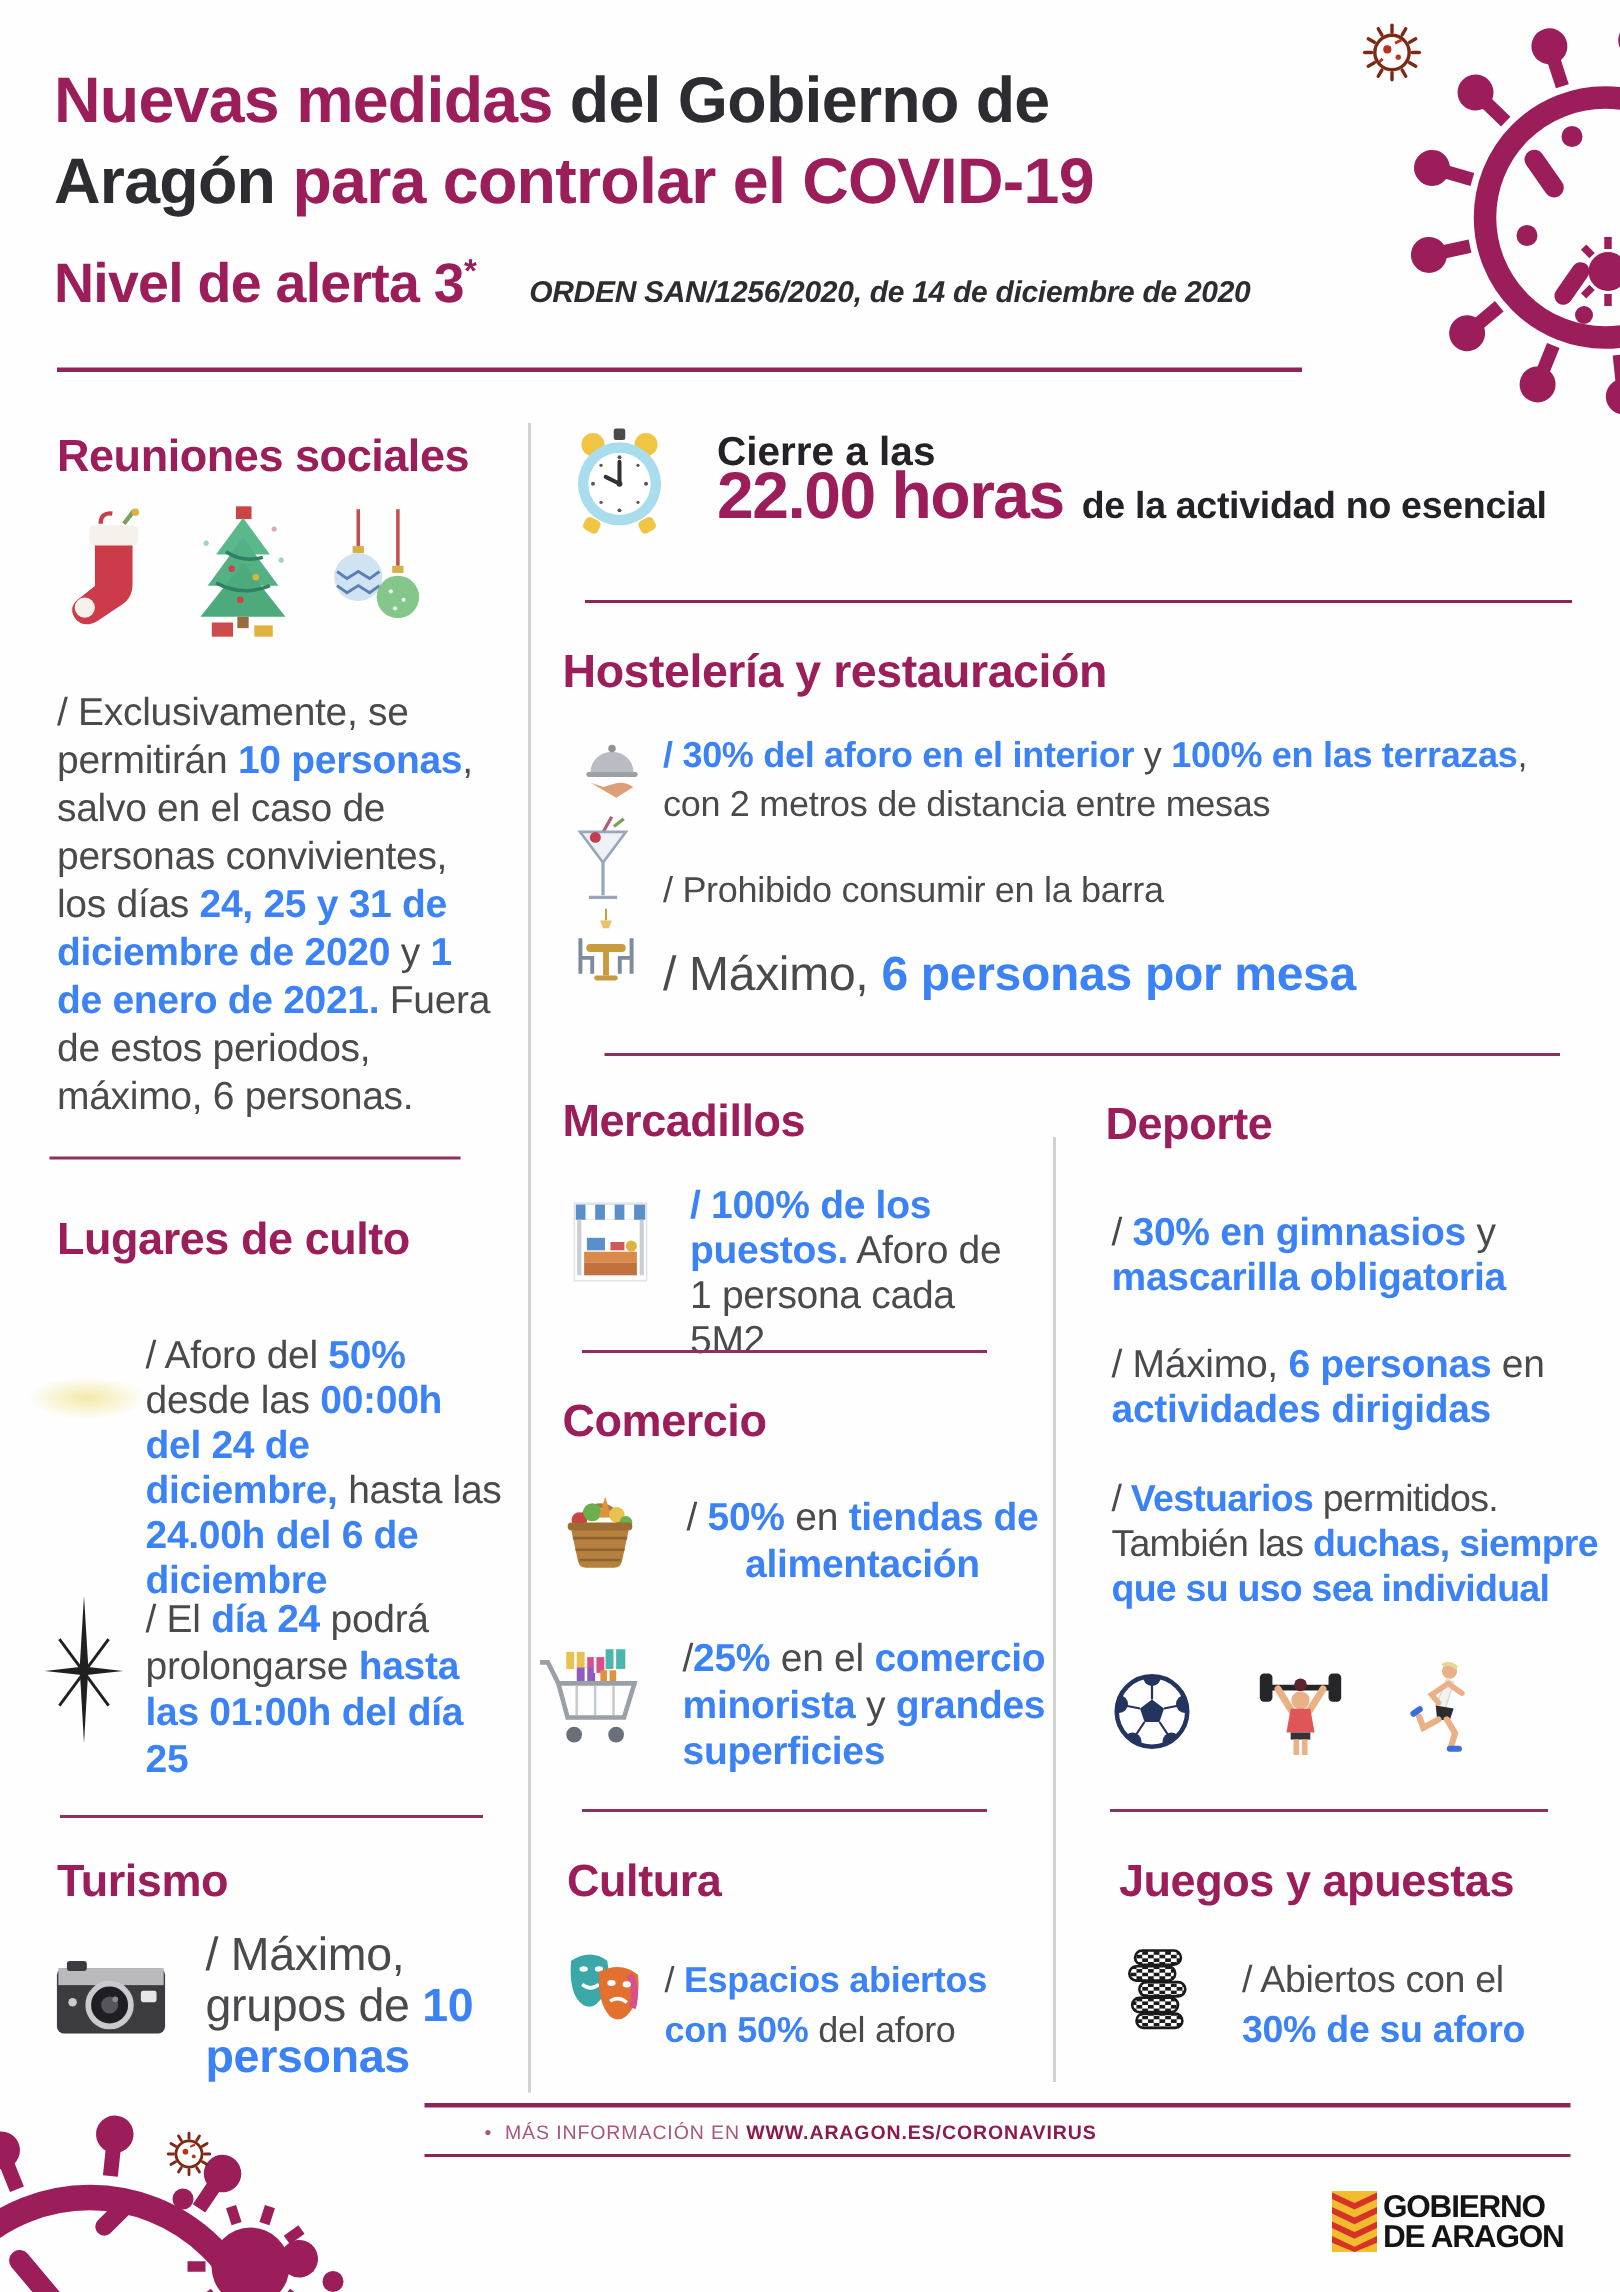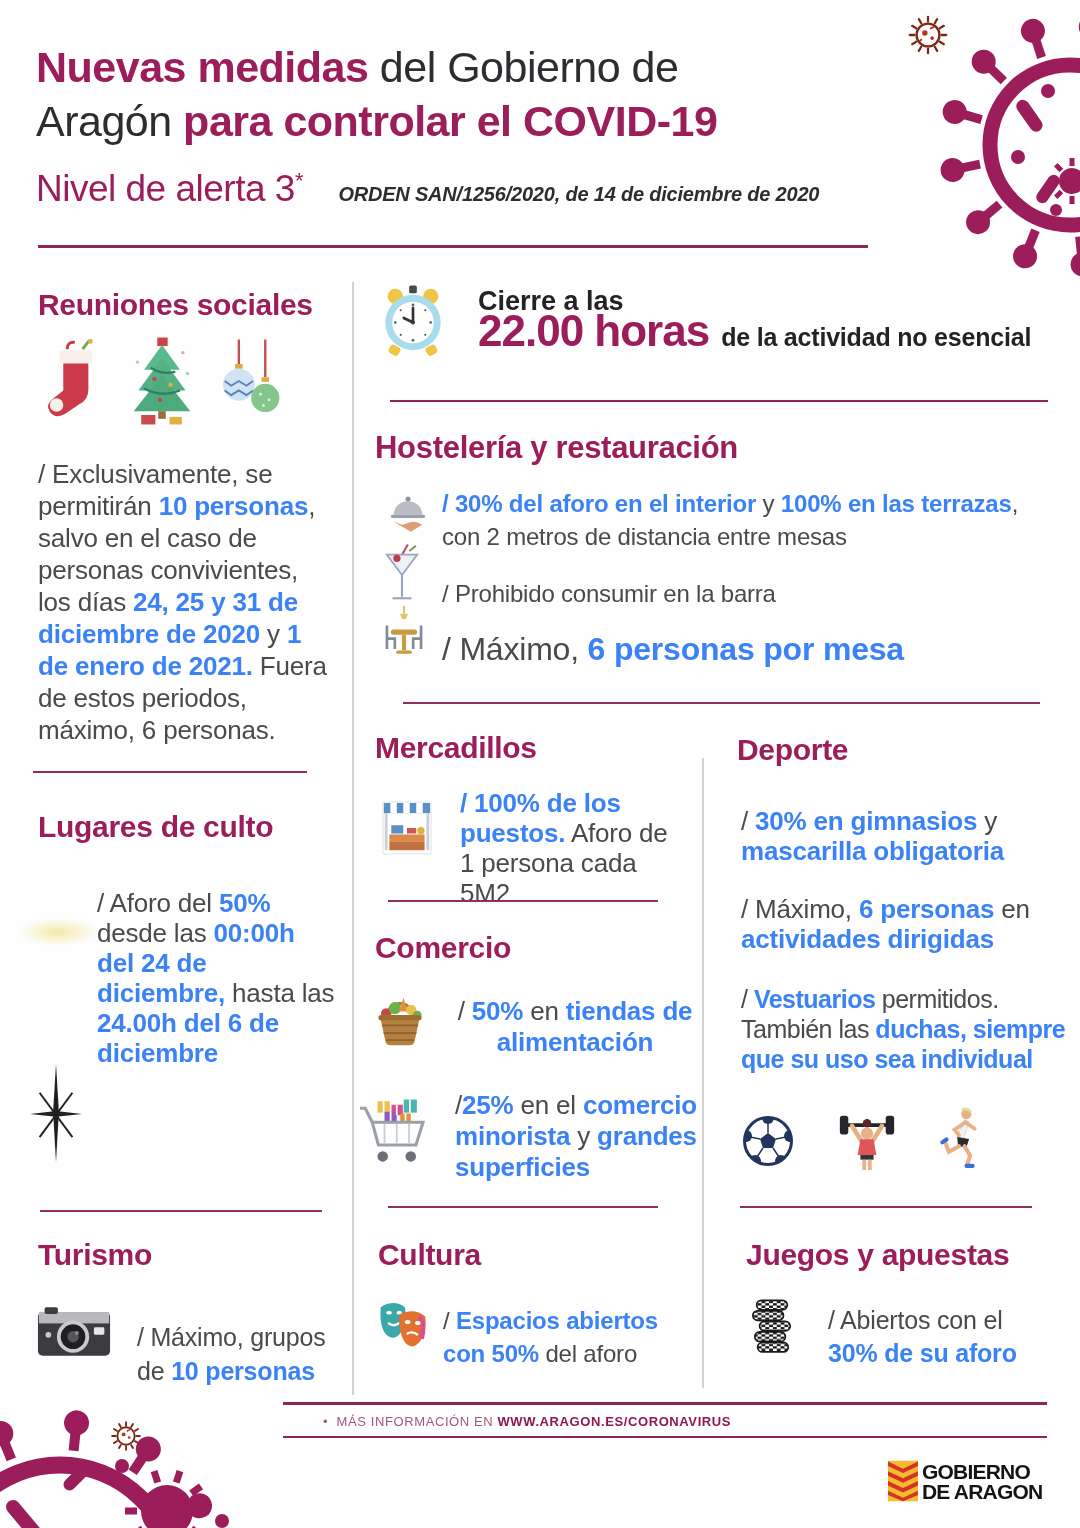--- a/index.html
+++ b/index.html
@@ -2,22 +2,22 @@
 <html><head>
 <meta charset="utf-8">
 <style>
   :root{ --accent:#9b1d5a; }
   html,body{margin:0;padding:0;background:#9a9a9a;}
   .page{position:relative;width:1080px;height:1528px;background:#fefefe;overflow:hidden;
         font-family:"Liberation Sans",sans-serif;}
   .abs{position:absolute;}
   h1,h2,p{margin:0;}
   .title{font-size:43px;line-height:54px;font-weight:700;color:var(--accent);letter-spacing:-0.5px;}
-  .title .reg{font-weight:400;color:#2d2c30;}
-  .alert{font-size:37px;font-weight:400;color:var(--accent);letter-spacing:-0.5px;text-align:right;}
+  .title .reg{font-weight:700;color:#2d2c30;}
+  .alert{font-size:37px;font-weight:700;color:var(--accent);letter-spacing:-0.5px;text-align:right;}
   .alert sup{font-size:22px;}
   .order{font-size:20px;font-style:italic;font-weight:700;color:#2d2c30;letter-spacing:-0.2px;}
   .sec{font-size:30px;font-weight:700;color:var(--accent);letter-spacing:-0.3px;text-align:right;}
   .txt{font-size:26px;line-height:32px;color:#4a494b;font-weight:400;letter-spacing:-0.2px;}
   .txt .b{font-weight:700;color:#3b82f6;}
   .rule{position:absolute;background:#8e2458;height:3px;}
   .thin{position:absolute;background:#8e2f5e;height:2px;}
   .vline{position:absolute;background:#d2d2d2;width:2px;}
   .cierre{font-size:27px;font-weight:700;color:#242226;}
   .time{font-size:44px;font-weight:700;color:var(--accent);letter-spacing:-1px;}
@@ -166,35 +166,36 @@
 
   <div class="glow" style="left:18px;top:918px;width:80px;height:28px;"></div>
   <p class="abs txt" style="left:97px;top:888px;width:240px;line-height:30px;"><span>/ Aforo del </span><span class="b">50%</span><span>  desde las </span><span class="b">00:00h del 24 de diciembre,</span><span> hasta las </span><span class="b">24.00h del 6 de diciembre</span></p>
 
   <svg class="abs" style="left:28px;top:1062px;" width="56" height="102" viewBox="0 0 58 102">
     <polygon points="29,0 32,50 29,102 26,50" fill="#202020"></polygon>
     <polygon points="2,52 29,55 56,52 29,49" fill="#202020"></polygon>
     <line x1="12" y1="30" x2="46" y2="76" stroke="#202020" stroke-width="2"></line>
     <line x1="46" y1="30" x2="12" y2="76" stroke="#202020" stroke-width="2"></line>
   </svg>
+  <p class="abs txt" style="left:97px;top:1064px;width:242px;line-height:31px;"><span>/ El </span><span class="b">día 24</span><span> podrá prolongarse </span><span class="b">hasta las 01:00h del día 25</span></p>
 
   <div class="thin" style="left:40px;top:1210px;width:282px;"></div>
 
   <h2 class="abs sec" style="left:38px;top:1238px;">Turismo</h2>
   <svg class="abs" style="left:37px;top:1304px;" width="74" height="54" viewBox="0 0 78 56">
     <rect x="1" y="8" width="76" height="46" rx="5" fill="#3b3b40"></rect>
     <rect x="2" y="8" width="74" height="12" fill="#b9b9be"></rect>
     <rect x="8" y="3" width="14" height="7" rx="2" fill="#3b3b40"></rect>
     <circle cx="38" cy="34" r="15" fill="#1f1f23" stroke="#c9c9ce" stroke-width="4"></circle>
     <circle cx="38" cy="34" r="6" fill="#55555c"></circle>
       <circle cx="42" cy="30" r="2" fill="#8a8a92"></circle>
     <rect x="60" y="24" width="11" height="8" rx="1.5" fill="#e6e6ea"></rect>
     <circle cx="12" cy="32" r="3" fill="#c9c9ce"></circle>
   </svg>
-  <p class="abs txt" style="left:137px;top:1320px;width:200px;font-size:25px;line-height:34px;"><span>/ Máximo, grupos de </span><span class="b">10 personas</span></p>
+  <p class="abs txt" style="left:137px;top:1286px;width:200px;font-size:31px;line-height:34px;"><span>/ Máximo, grupos de </span><span class="b">10 personas</span></p>
 
   <svg class="abs" style="left:383px;top:281px;" width="60" height="80" viewBox="0 0 78 104">
     <circle cx="16" cy="20" r="10" fill="#f0c544"></circle>
       <circle cx="62" cy="20" r="10" fill="#f0c544"></circle>
     <rect x="34" y="6" width="10" height="10" rx="2" fill="#4a4a4a"></rect>
     <rect x="8" y="84" width="14" height="12" rx="4" fill="#f0c544" transform="rotate(28 15 90)"></rect>
     <rect x="56" y="84" width="14" height="12" rx="4" fill="#f0c544" transform="rotate(-28 63 90)"></rect>
     <circle cx="39" cy="54" r="36" fill="#a9dcec"></circle>
     <circle cx="39" cy="54" r="27" fill="#ffffff"></circle>
     <g fill="#555">

